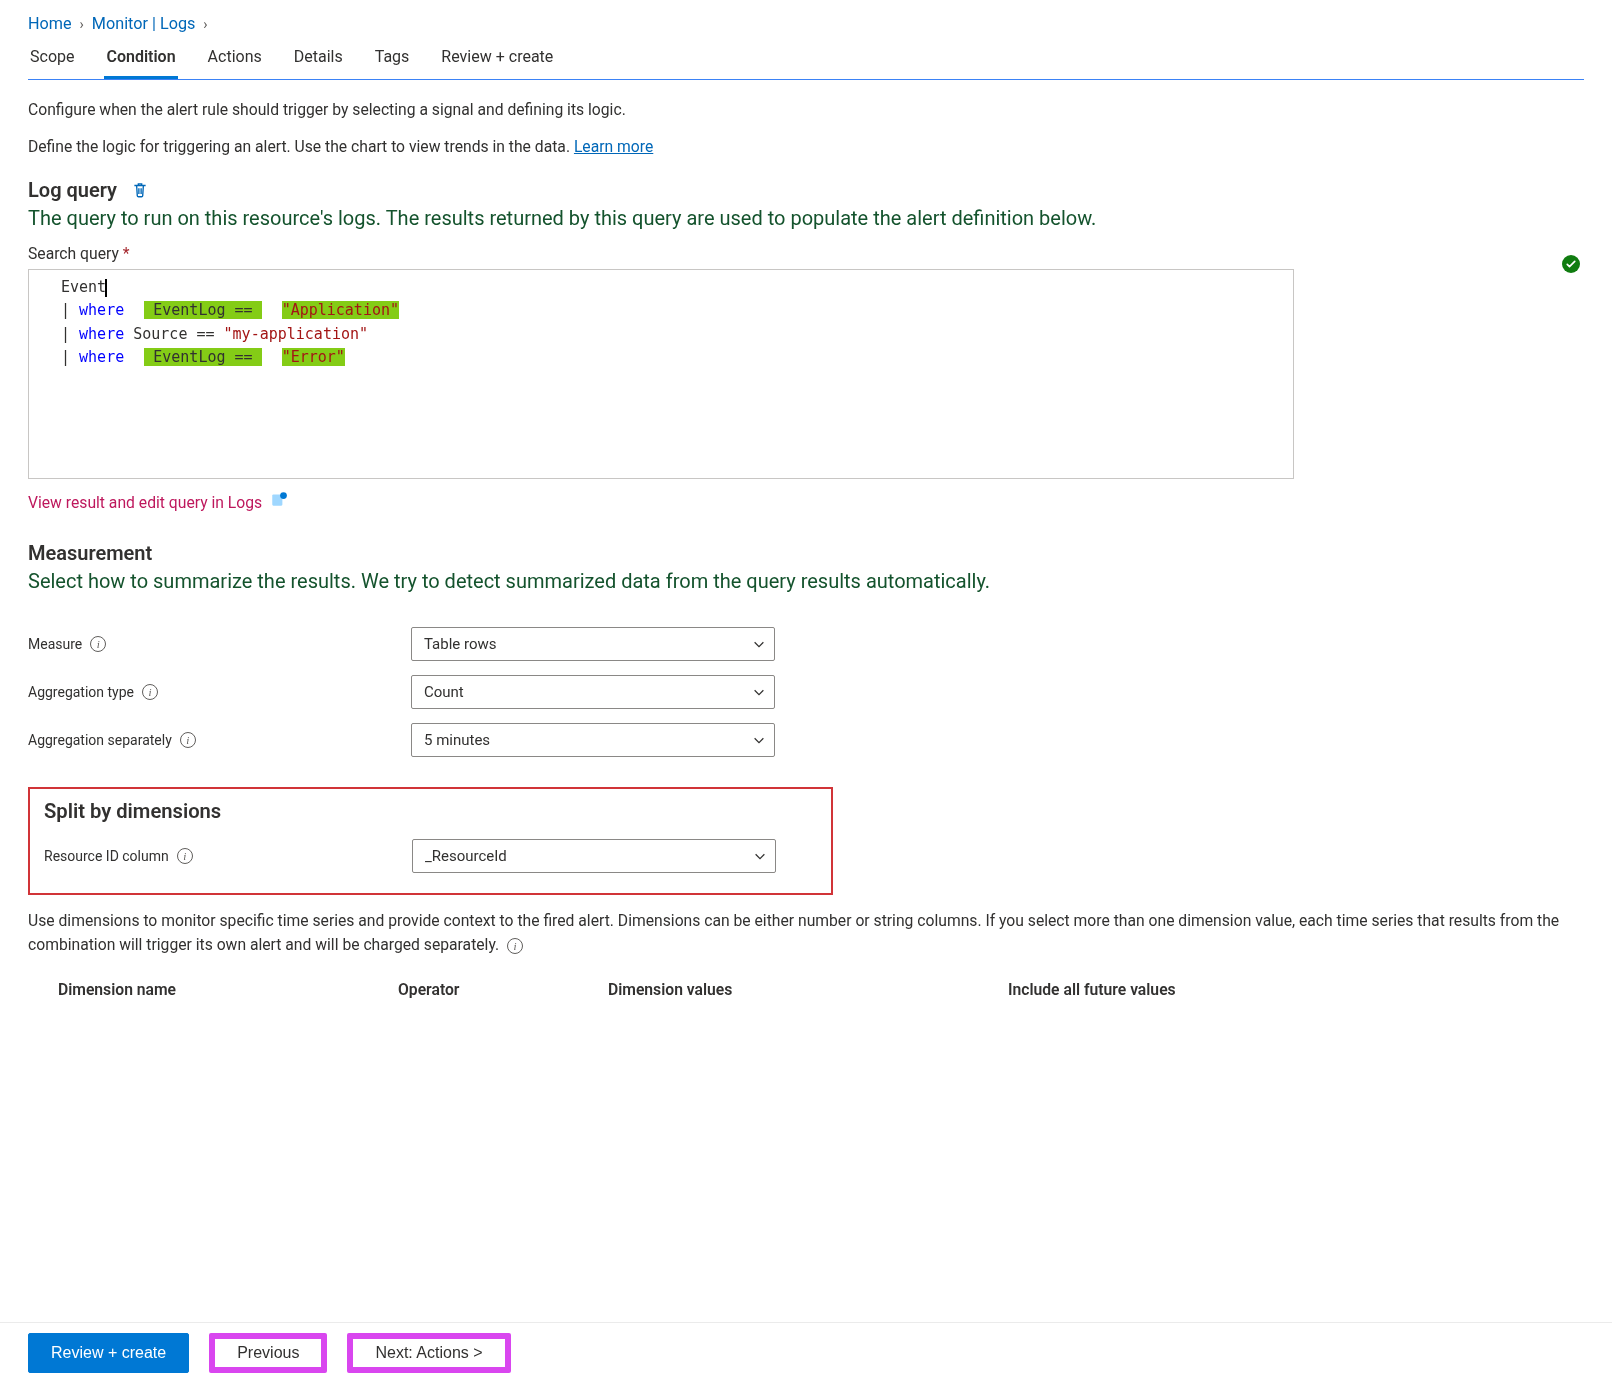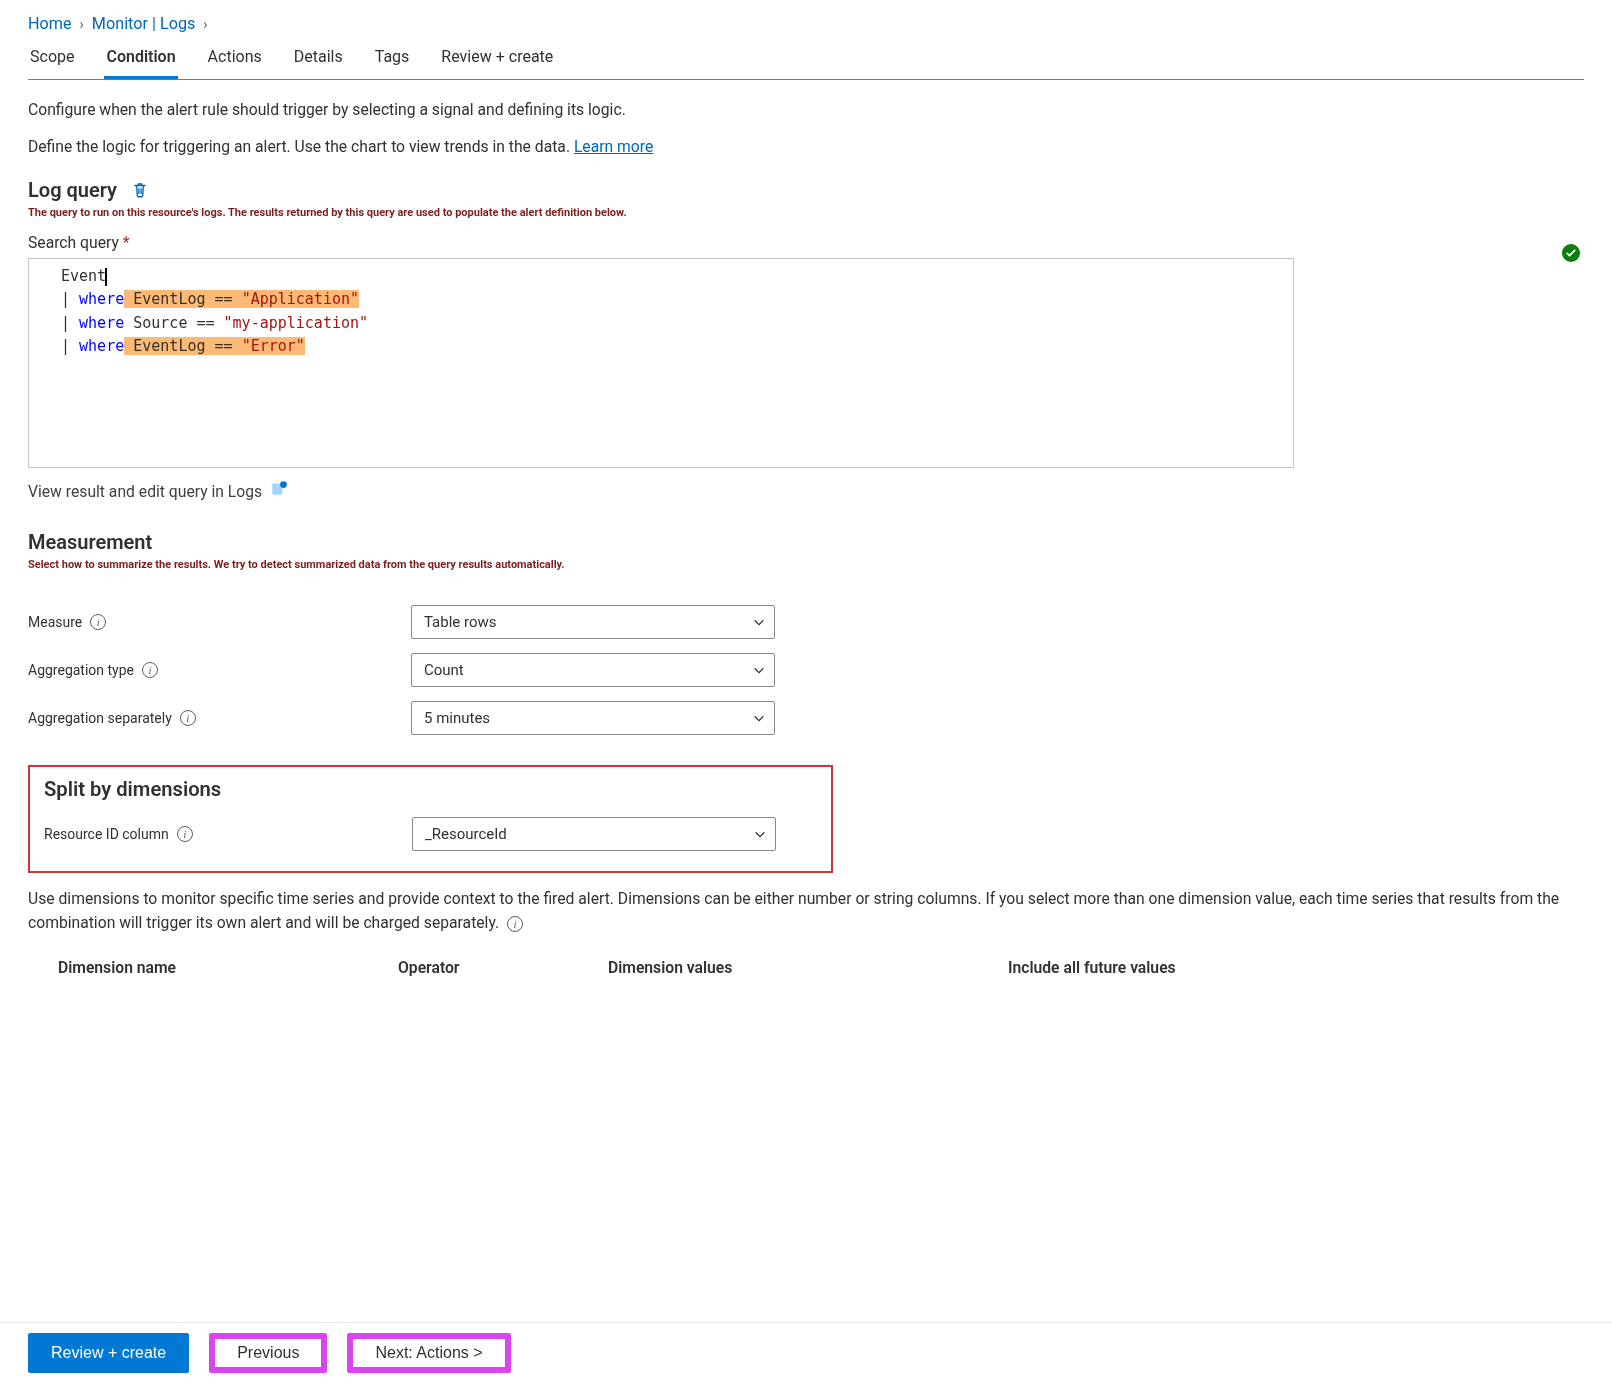--- a/index.html
+++ b/index.html
@@ -21,44 +21,44 @@
   .ellipsis-btn { font-size:20px; color:#605e5c; line-height:1; user-select:none; padding:4px 8px; letter-spacing:2px;}
   
   .tabs { display:flex; gap:28px; border-bottom: 1px solid #3b82f6; margin-bottom: 20px; }
   .tab { padding: 6px 2px 10px 2px; font-size:16px; color:#323130; cursor:pointer; border-bottom: 3px solid transparent;}
   .tab.active { font-weight:600; border-bottom-color:#0078d4; }
   .intro { font-size:15.7px; color:#323130; margin-bottom:18px; }
   .intro a { color:#0067b8; text-decoration:underline; }
   
   .section-h { font-size:20px; font-weight:600; margin-top:28px; margin-bottom:4px; display:flex; align-items:center; gap:14px;}
   .section-h.first { margin-top:22px;}
-  .section-sub { font-size:11px; color:#7f1d1d; margin-bottom:14px;font-weight:bold;}
+  .section-sub { font-size:20px; color:#14532d; margin-bottom:14px;}
   .label-row { display:flex; align-items:center; font-size:15.7px; margin-top:6px; }
   .label-cell { width: 383px; display:flex; align-items:center; gap:8px; }
   .required-star { color:#a4262c; margin-left:4px; font-weight:400;}
   
   .editor-wrap { position:relative; }
   .editor {
     border:1px solid #c8c6c4; background:#fff; font-family: Consolas, Menlo, monospace;
     font-size:15px; line-height:1.55; padding:6px 32px 6px 32px;
     min-height:210px; white-space:pre; overflow:auto; width: calc(100% - 290px);
     position:relative;
   }
   .editor .cursor { display:inline-block; width:0; border-left:2px solid #000; height:18px; vertical-align:middle; margin-left:-1px;}
   .kw { color:#0000ff; }
   .str { color:#a31515; }
   .op { color:#323130; }
-  .hl { background:#fdba74; }
+  .hl { background:#84cc16;margin-left:20px; }
   .check-ok {
     position:absolute; right:4px; top:-14px;
     width:18px; height:18px; border-radius:50%; background:#107c10;
     display:flex; align-items:center; justify-content:center;
   }
   .check-ok svg { width:12px; height:12px; }
-  .link { color:#404040; font-size:15.7px; display:inline-flex; align-items:center; gap:8px; margin-top:12px; cursor:pointer;}
+  .link { color:#be185d; font-size:15.7px; display:inline-flex; align-items:center; gap:8px; margin-top:12px; cursor:pointer;}
   .link svg { width:18px; height:18px; }
   
   .select {
     border:1px solid #8a8886; height:34px; padding:0 30px 0 12px;
     font-size:15px; background:#fff; position:relative; display:flex; align-items:center;
     width:364px; cursor:pointer; border-radius:2px;
   }
   .select .chev { position:absolute; right:8px; top:50%; transform:translateY(-50%); }
   .form-row { display:flex; align-items:center; margin-top: 14px; }
   .info-icon { width:16px; height:16px; border:1px solid #605e5c; border-radius:50%; display:inline-flex;

